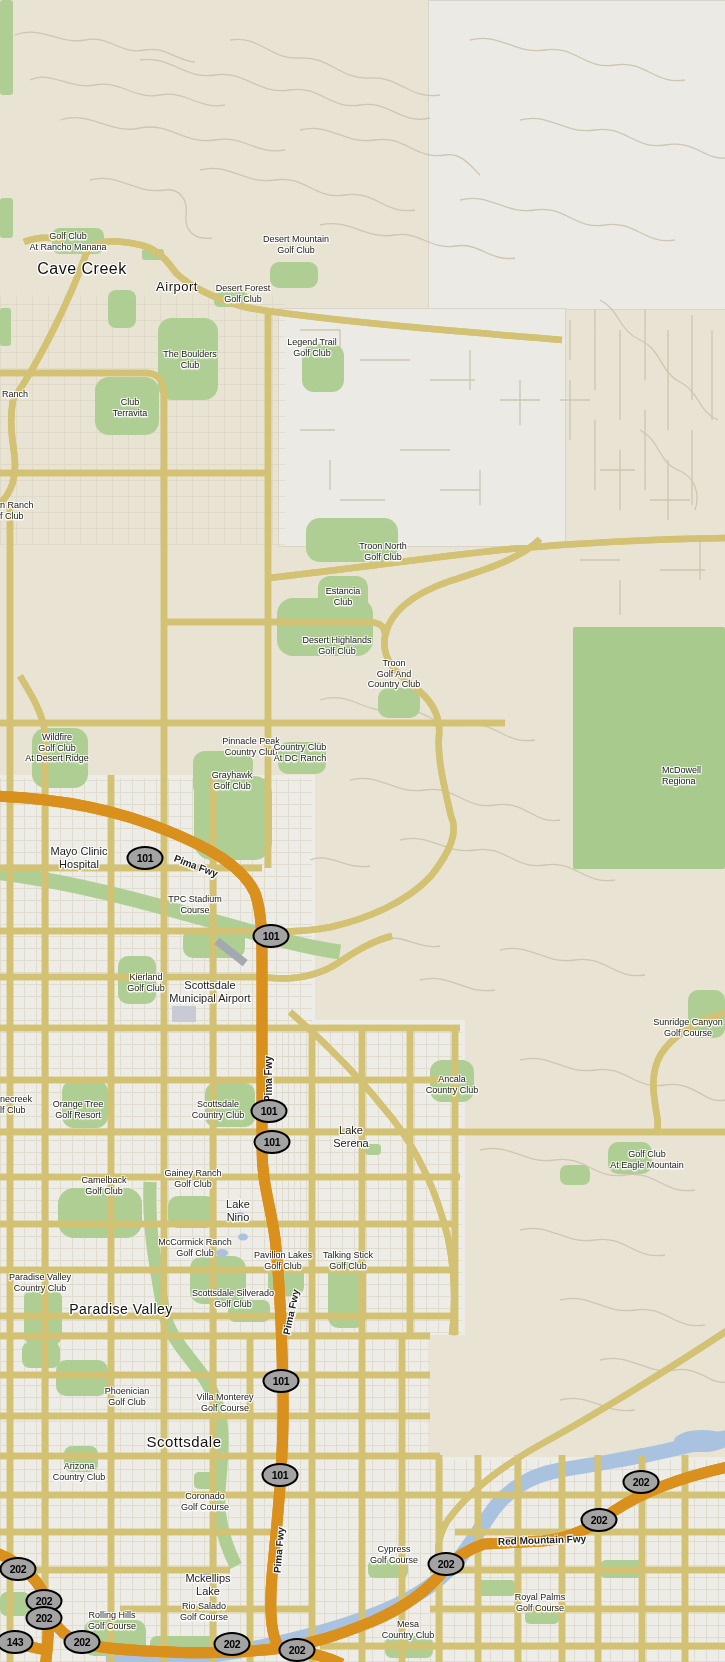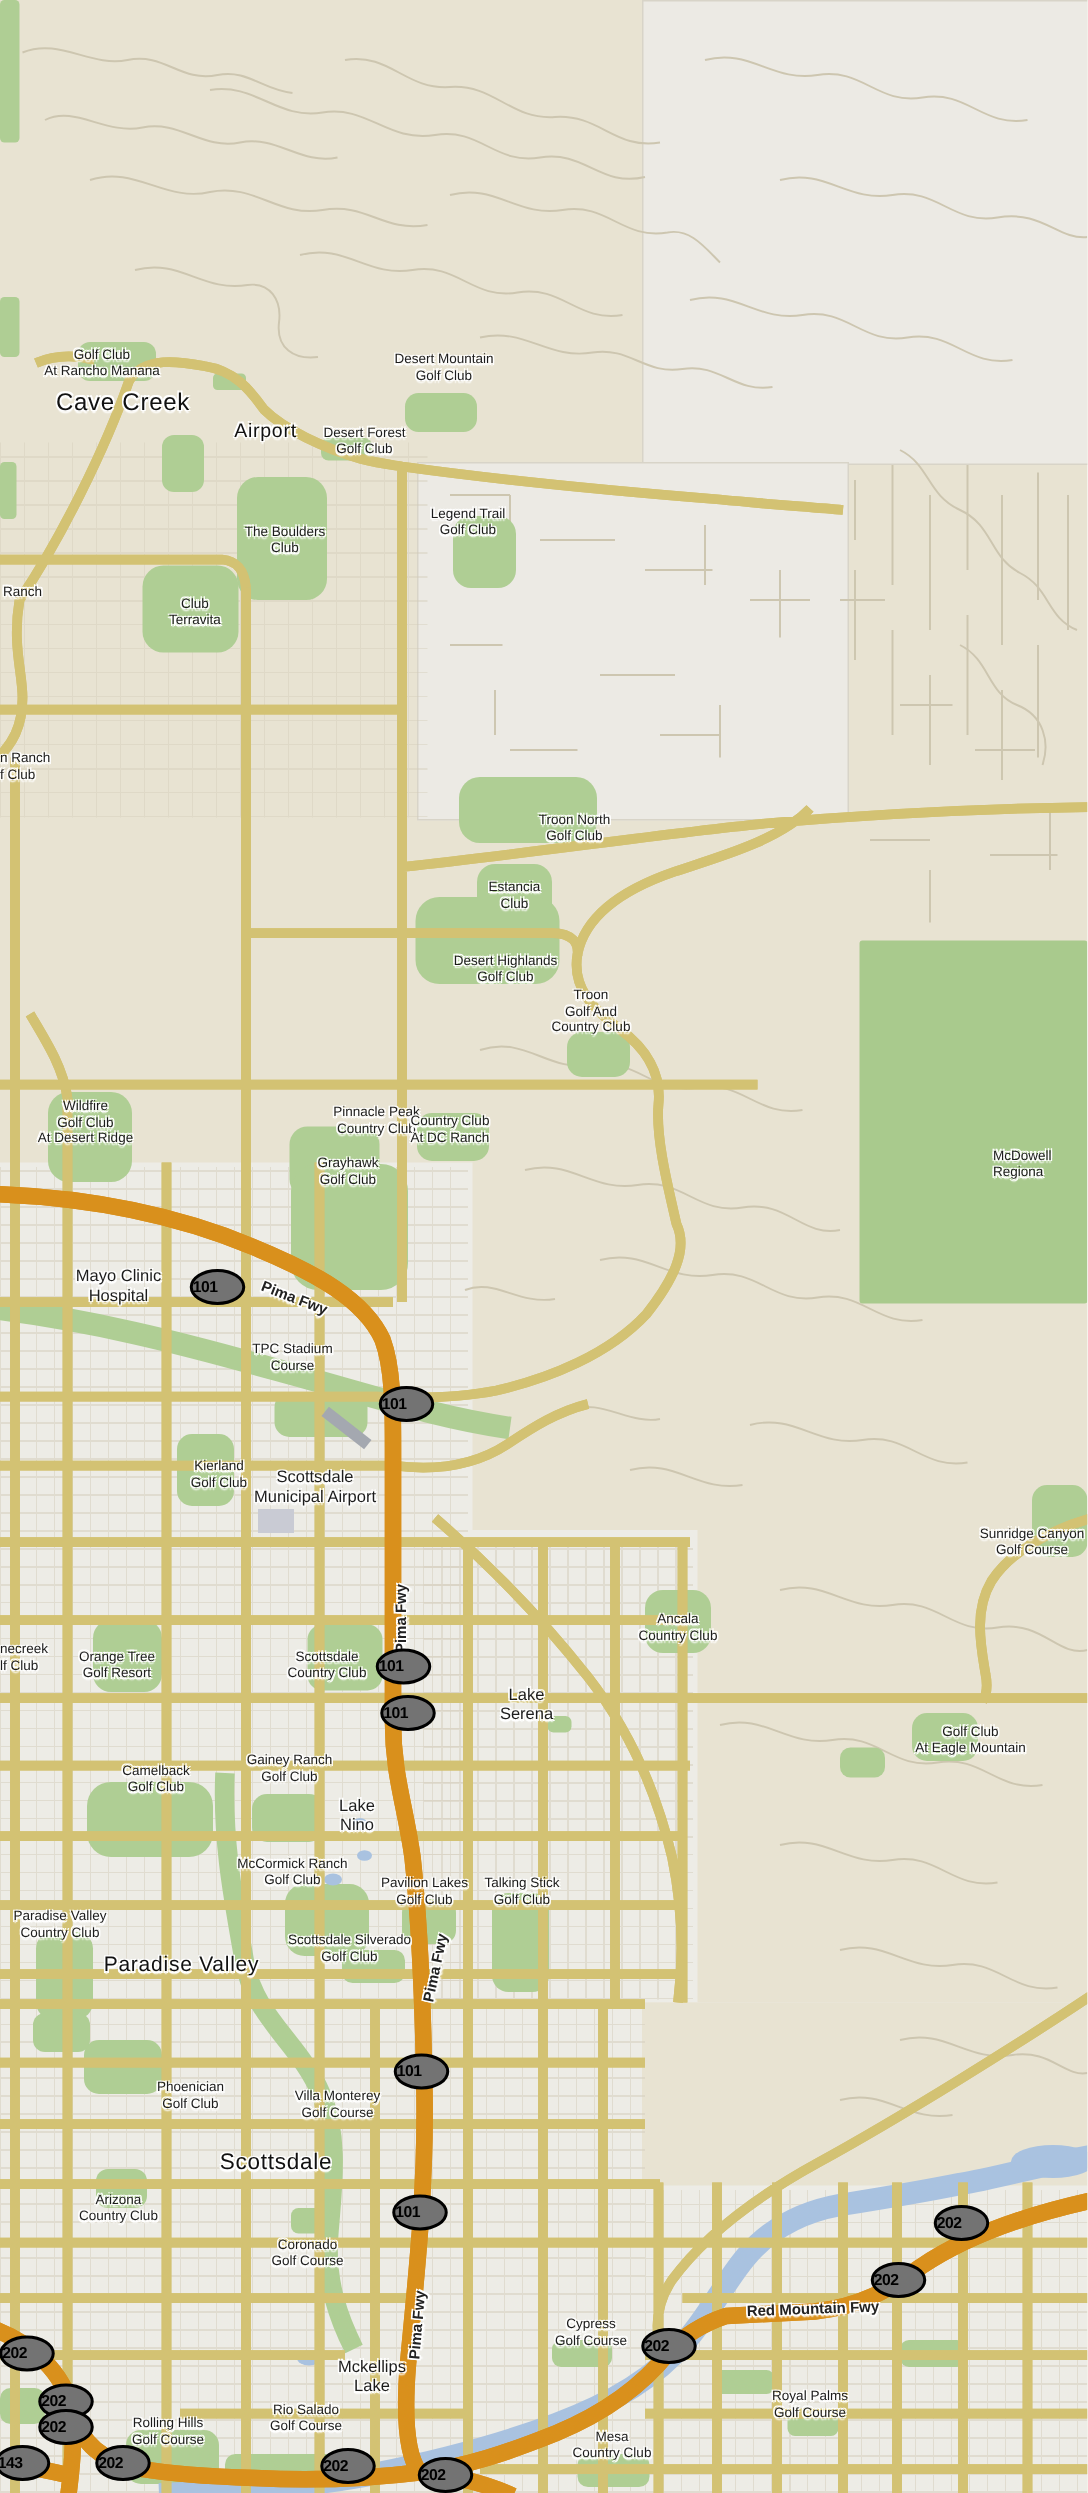--- a/index.html
+++ b/index.html
@@ -27,22 +27,22 @@
   .fw-c{fill:none;stroke:var(--freeway_border,#d9901c);stroke-width:11;stroke-linejoin:round;}
   .fw{fill:none;stroke:var(--freeway_orange,#f5a733);stroke-width:7.5;stroke-linejoin:round;}
   .lbl{position:absolute;text-align:center;white-space:nowrap;color:#1c1c1c;
        text-shadow:-1px -1px 0 #fff,1px -1px 0 #fff,-1px 1px 0 #fff,1px 1px 0 #fff,0 2px 1px #fff;
        transform:translateX(-50%);z-index:30;}
   .lbl-poi{font-size:9px;line-height:10.5px;}
   .lbl-place{font-size:11px;line-height:12.5px;}
   .lbl-city{font-size:16px;letter-spacing:.5px;color:#111;}
   .lbl-fwy{font-size:10px;font-weight:bold;color:#222;}
   .lbl-left{transform:none;text-align:left;}
-  .shield{position:absolute;width:33px;height:20px;background:#737373;border:2px solid #000;
-          border-radius:50%;display:flex;align-items:center;justify-content:flex-start;
+  .shield{position:absolute;width:33px;height:20px;background:#a3a3a3;border:2px solid #000;
+          border-radius:50%;display:flex;align-items:center;justify-content:center;
           transform:translate(-50%,-50%);z-index:40;}
   .shield span{font-size:10.5px;font-weight:bold;color:#000;letter-spacing:-.3px;}
   .runway{position:absolute;left:213px;top:948px;width:36px;height:8px;background:#a4a8b0;
           transform:rotate(38deg);z-index:5;}
   .mall{position:absolute;left:172px;top:1006px;width:24px;height:16px;background:#c9cbd4;z-index:5;}
 </style>
 </head>
 <body>
 
 <div id="map">
@@ -174,21 +174,21 @@
 
   <div id="labels">
       <div class="lbl lbl-city" style="left: 82px; top: 260px; font-size: 16px;">Cave Creek</div>
       <div class="lbl lbl-city" style="left: 177px; top: 279px; font-size: 13px;">Airport</div>
       <div class="lbl lbl-city" style="left: 121px; top: 1301px; font-size: 14px;">Paradise Valley</div>
       <div class="lbl lbl-city" style="left: 184px; top: 1433px; font-size: 15px;">Scottsdale</div>
       <div class="lbl lbl-place" style="left: 79px; top: 845px;">Mayo Clinic<br>Hospital</div>
       <div class="lbl lbl-place" style="left: 210px; top: 979px;">Scottsdale<br>Municipal Airport</div>
       <div class="lbl lbl-place" style="left: 351px; top: 1124px;">Lake<br>Serena</div>
       <div class="lbl lbl-place" style="left: 238px; top: 1198px;">Lake<br>Nino</div>
-      <div class="lbl lbl-place" style="left: 208px; top: 1572px; margin-left: 40px;">Mckellips<br>Lake</div>
+      <div class="lbl lbl-place" style="left: 208px; top: 1572px;">Mckellips<br>Lake</div>
       <div class="lbl lbl-poi" style="left: 68px; top: 231px;">Golf Club<br>At Rancho Manana</div>
       <div class="lbl lbl-poi" style="left: 296px; top: 234px;">Desert Mountain<br>Golf Club</div>
       <div class="lbl lbl-poi" style="left: 243px; top: 283px;">Desert Forest<br>Golf Club</div>
       <div class="lbl lbl-poi" style="left: 190px; top: 349px;">The Boulders<br>Club</div>
       <div class="lbl lbl-poi" style="left: 312px; top: 337px;">Legend Trail<br>Golf Club</div>
       <div class="lbl lbl-poi" style="left: 130px; top: 397px;">Club<br>Terravita</div>
       <div class="lbl lbl-poi" style="left: 383px; top: 541px;">Troon North<br>Golf Club</div>
       <div class="lbl lbl-poi" style="left: 343px; top: 586px;">Estancia<br>Club</div>
       <div class="lbl lbl-poi" style="left: 324px; top: 635px; margin-left: 13px;">Desert Highlands<br>Golf Club</div>
       <div class="lbl lbl-poi" style="left: 394px; top: 658px;">Troon<br>Golf And<br>Country Club</div>

